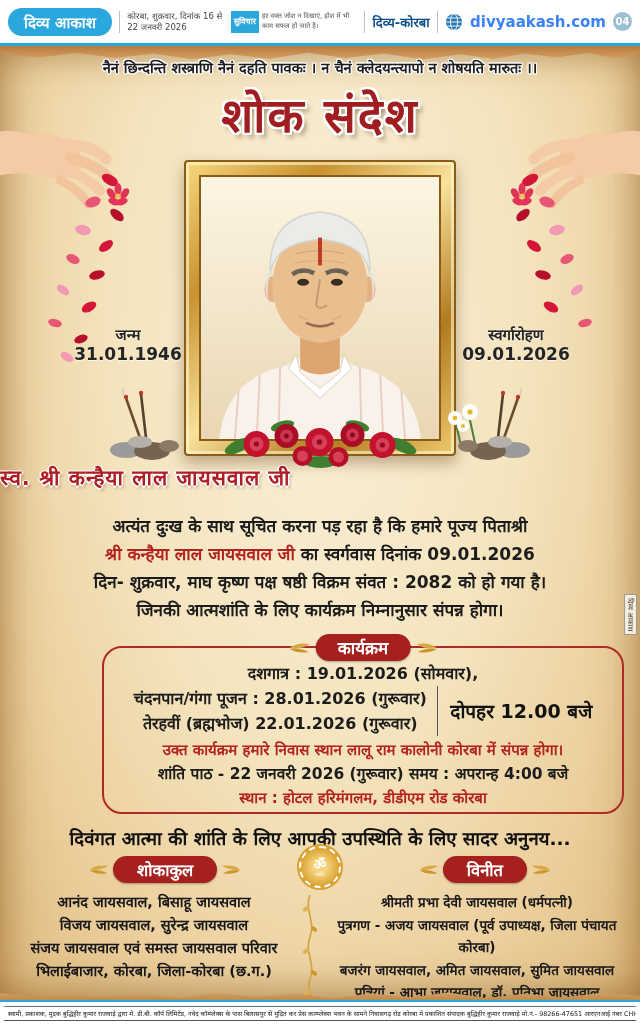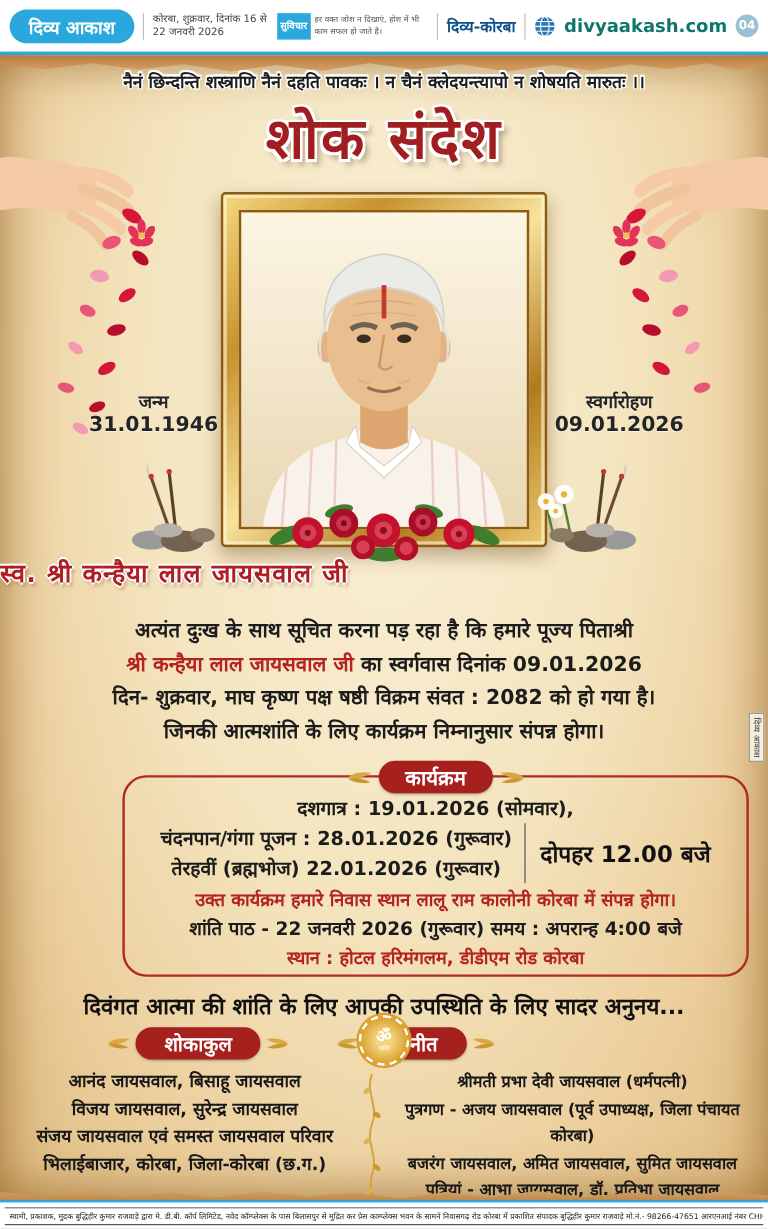--- a/index.html
+++ b/index.html
@@ -11,21 +11,21 @@
     display:flex; align-items:center; gap:7px; padding:0 8px; border-bottom:3px solid #2aa7dd; }
   .brand-pill { background:#2aa7dd; color:#fff; font-weight:bold; font-size:15px;
     padding:4px 16px; border-radius:15px; white-space:nowrap; }
   .hsep { width:2px; height:22px; background:#bfbfbf; }
   .edition-info { font-size:8.5px; color:#444; width:130px; line-height:1.2; }
   .suvichar-wrap { display:flex; align-items:center; gap:3px; }
   .suvichar-label { background:#2aa7dd; color:#fff; font-size:8px; font-weight:bold; padding:7px 3px; line-height:1; }
   .suvichar-text { font-size:6.8px; color:#555; width:95px; line-height:1.35; }
   .edition-name { font-size:13px; font-weight:bold; color:#0d4f8b; white-space:nowrap; }
   .globe { width:18px; height:18px; flex:0 0 18px; }
-  .website { font-size:15px; font-weight:bold; color:#0f766e; white-space:nowrap; }
+  .website { font-size:15px; font-weight:bold; color:#3b82f6; white-space:nowrap; }
   .page-circle { width:19px; height:19px; border-radius:50%; background:#9bbfd3; color:#fff;
     font-size:10px; font-weight:bold; display:flex; align-items:center; justify-content:center; flex:0 0 19px; }
 
   
   .paper { position:absolute; top:46px; left:0; width:640px; height:954px;
     background: radial-gradient(ellipse at 50% 30%, #fbf1d9 0%, #f4e4be 45%, #eccf9d 75%, #dfbc81 100%);
     box-shadow: inset 30px 0 45px -25px rgba(140,90,30,.45), inset -30px 0 45px -25px rgba(140,90,30,.45),
                 inset 0 28px 38px -20px rgba(140,90,30,.55), inset 0 -28px 38px -20px rgba(140,90,30,.5);
     overflow:hidden; }
   .paper::before { content:""; position:absolute; top:0; left:0; right:0; height:15px;
@@ -88,21 +88,21 @@
   .prog-time { font-size:19px; font-weight:bold; color:#111; padding-left:12px; }
   .prog-venue { text-align:center; font-size:15px; font-weight:bold; color:#b3231f; margin-top:3px; }
   .prog-shanti { text-align:center; font-size:15.5px; font-weight:bold; color:#1c1c1c; margin-top:3px; }
   .prog-loc { text-align:center; font-size:15px; font-weight:bold; color:#b3231f; margin-top:3px; }
 
   .request-line { position:absolute; top:779px; left:0; width:100%; text-align:center;
     font-size:18.5px; font-weight:bold; color:#111; }
 
   
   .pill-row { position:absolute; top:810px; left:0; width:100%; display:flex;
-    padding:0 88px;gap:37px; }
+    justify-content:space-between; padding:0 88px;gap:37px; }
   .sec-pill-wrap { display:flex; align-items:center; gap:3px; }
   .sec-pill { background:#a6201e; color:#fff; font-size:16.5px; font-weight:bold;
     padding:2px 24px; border-radius:15px; box-shadow:0 1px 2px rgba(0,0,0,.3); }
   .om-badge { position:absolute; top:800px; left:50%; transform:translateX(-50%);
     width:42px; height:42px; border-radius:50%;
     background:radial-gradient(circle,#f5d47f 25%,#d99f2b 75%);
     border:2px dashed #fff; box-shadow:0 0 0 2px #d99f2b;
     display:flex; flex-direction:column; align-items:center; justify-content:center; color:#fff; }
   .om-sym { font-size:14px; line-height:1; font-weight:bold; }
   .om-lbl { font-size:5px; line-height:1.4; }

